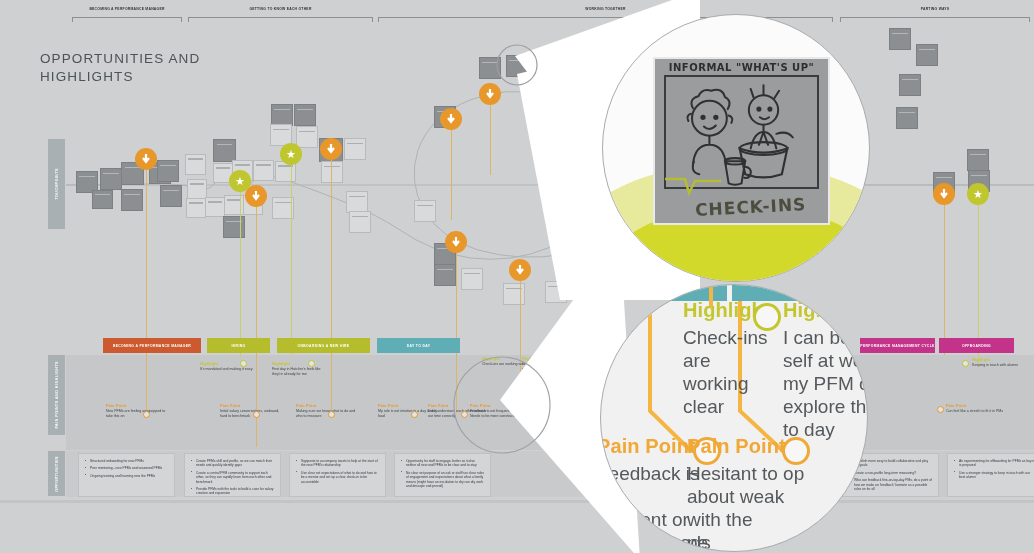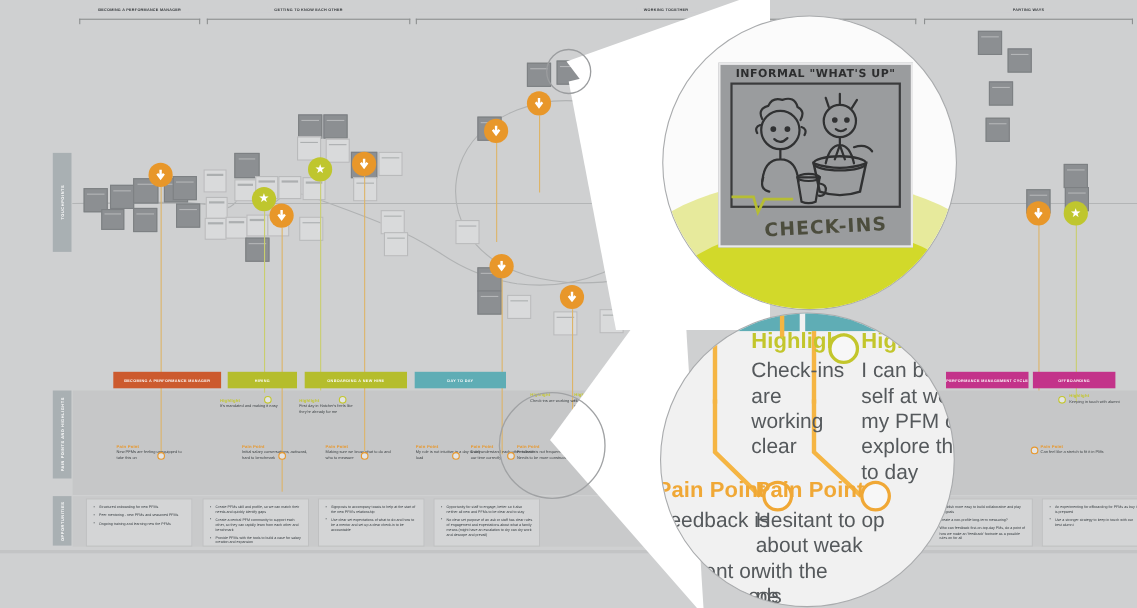--- a/index.html
+++ b/index.html
@@ -170,20 +170,22 @@
   </div>
   <div class="phase-bracket" style="left:378px; width:455px;">
     <div class="bk"></div>
     <div class="cap"><span>WORKING TOGETHER</span></div>
   </div>
   <div class="phase-bracket" style="left:840px; width:190px;">
     <div class="bk"></div>
     <div class="cap"><span>PARTING WAYS</span></div>
   </div>
 
+  <div id="page-title" style="white-space:pre-line;">OPPORTUNITIES AND
+HIGHLIGHTS</div>
 
   <div class="row-label" style="left:48px; top:139px; width:17px; height:90px;">
     <span>TOUCHPOINTS</span>
   </div>
   <div class="row-label" style="left:48px; top:355px; width:17px; height:80px;">
     <span>PAIN POINTS AND HIGHLIGHTS</span>
   </div>
   <div class="row-label" style="left:48px; top:451px; width:17px; height:45px;">
     <span>OPPORTUNITIES</span>
   </div>

